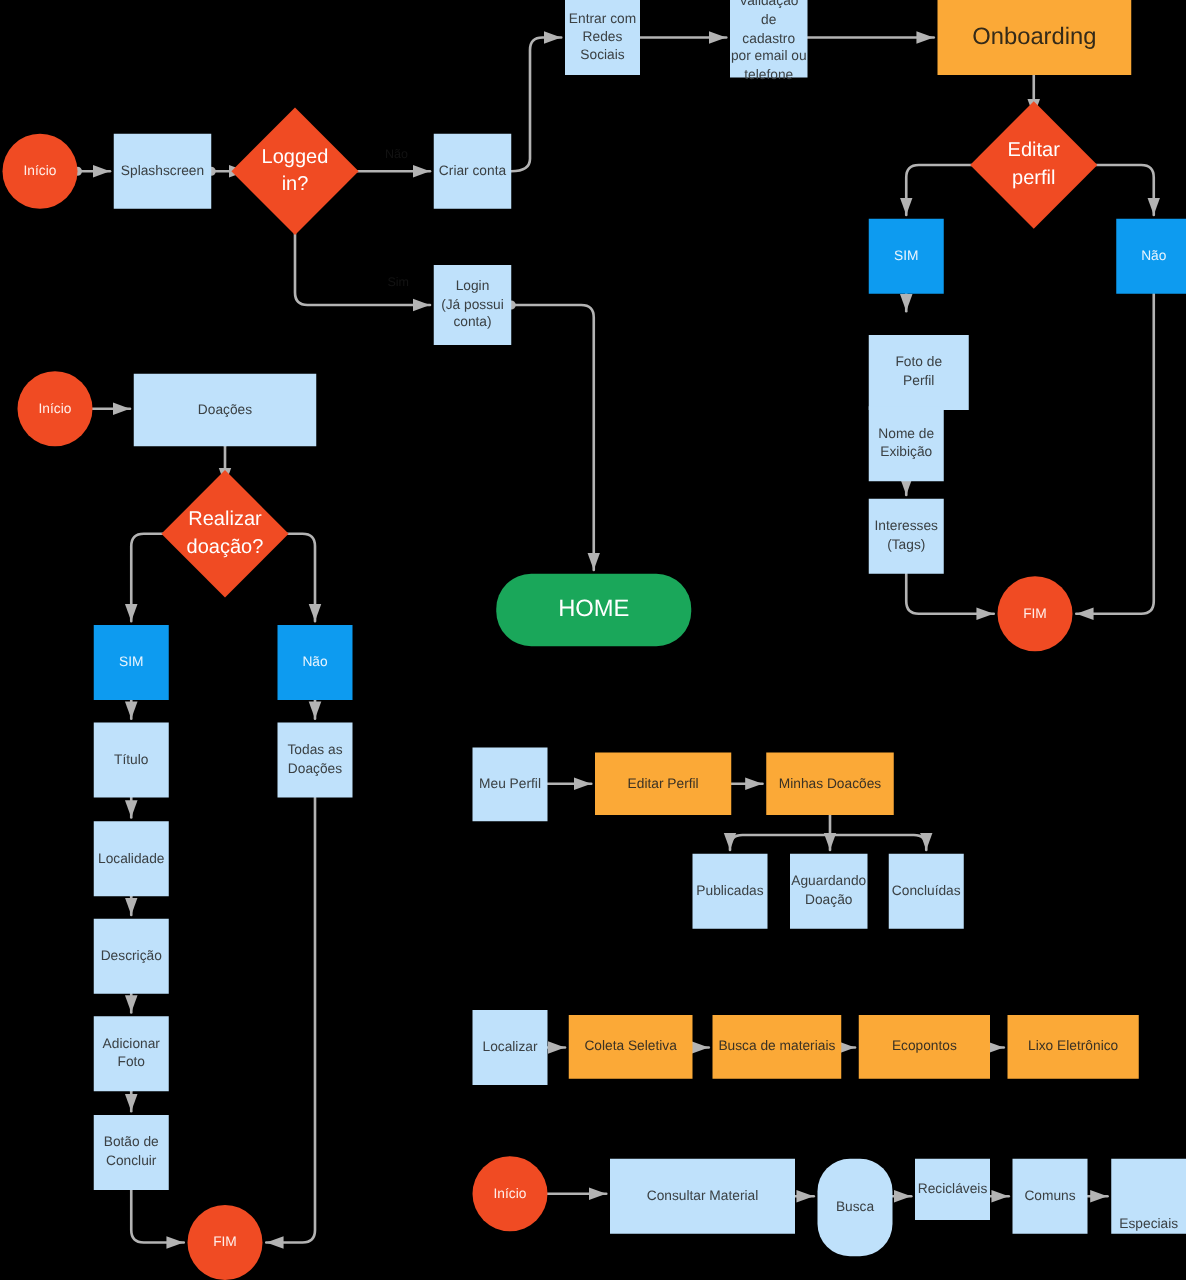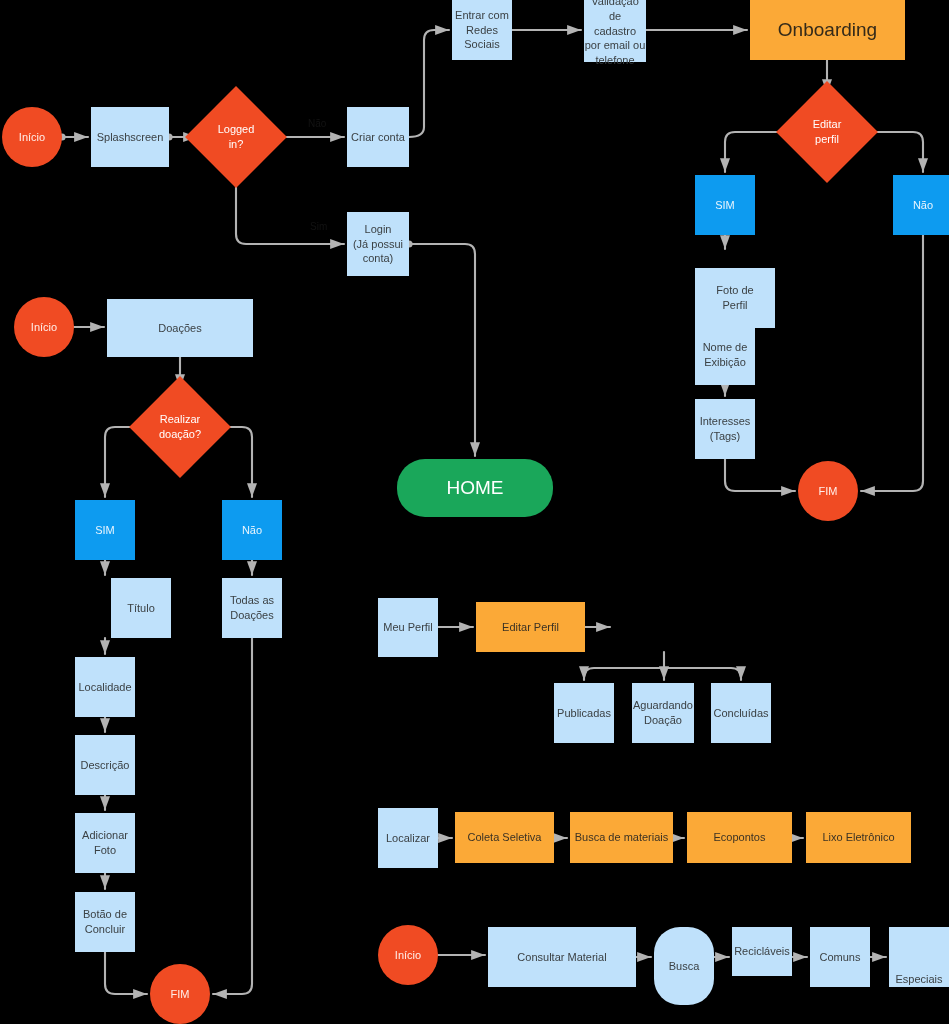--- a/index.html
+++ b/index.html
@@ -62,21 +62,21 @@
   }
   .node.circle {
     background: #f04b23;
     color: #ffeee9;
     border-radius: 50%;
     font-size: 11px;
   }
   .node.diamond {
     background: transparent;
     color: #ffffff;
-    font-size: 11px;
+    font-size: 16px;
   }
   .diamond .dshape {
     position: absolute;
     left: 0; top: 0;
     width: 100%;
     height: 100%;
     background: #f04b23;
     transform: rotate(45deg);
   }
   .diamond .dlabel {
@@ -256,21 +256,21 @@
   </div>
 
   <div class="node rect-blue" style="left:75px; top:500px; width:60px; height:60px;">
     <span>SIM</span>
   </div>
 
   <div class="node rect-blue" style="left:222px; top:500px; width:60px; height:60px;">
     <span>Não</span>
   </div>
 
-  <div class="node rect-light" style="left:75px; top:578px; width:60px; height:60px;margin-left:36px;">
+  <div class="node rect-light" style="left:75px; top:578px; width:60px; height:60px;">
     <span>Título</span>
   </div>
 
   <div class="node rect-light" style="left:222px; top:578px; width:60px; height:60px;">
     <span>Todas as
 Doações</span>
   </div>
 
   <div class="node rect-light" style="left:75px; top:657px; width:60px; height:60px;">
     <span>Localidade</span>
@@ -295,20 +295,23 @@
   </div>
 
   <div class="node rect-light" style="left:378px; top:598px; width:60px; height:59px;">
     <span>Meu Perfil</span>
   </div>
 
   <div class="node rect-orange" style="left:476px; top:602px; width:109px; height:50px;">
     <span>Editar Perfil</span>
   </div>
 
+  <div class="node rect-orange" style="left:613px; top:602px; width:102px; height:50px;">
+    <span>Minhas Doacões</span>
+  </div>
 
   <div class="node rect-light" style="left:554px; top:683px; width:60px; height:60px;">
     <span>Publicadas</span>
   </div>
 
   <div class="node rect-light" style="left:632px; top:683px; width:62px; height:60px;">
     <span>Aguardando
 Doação</span>
   </div>
 

